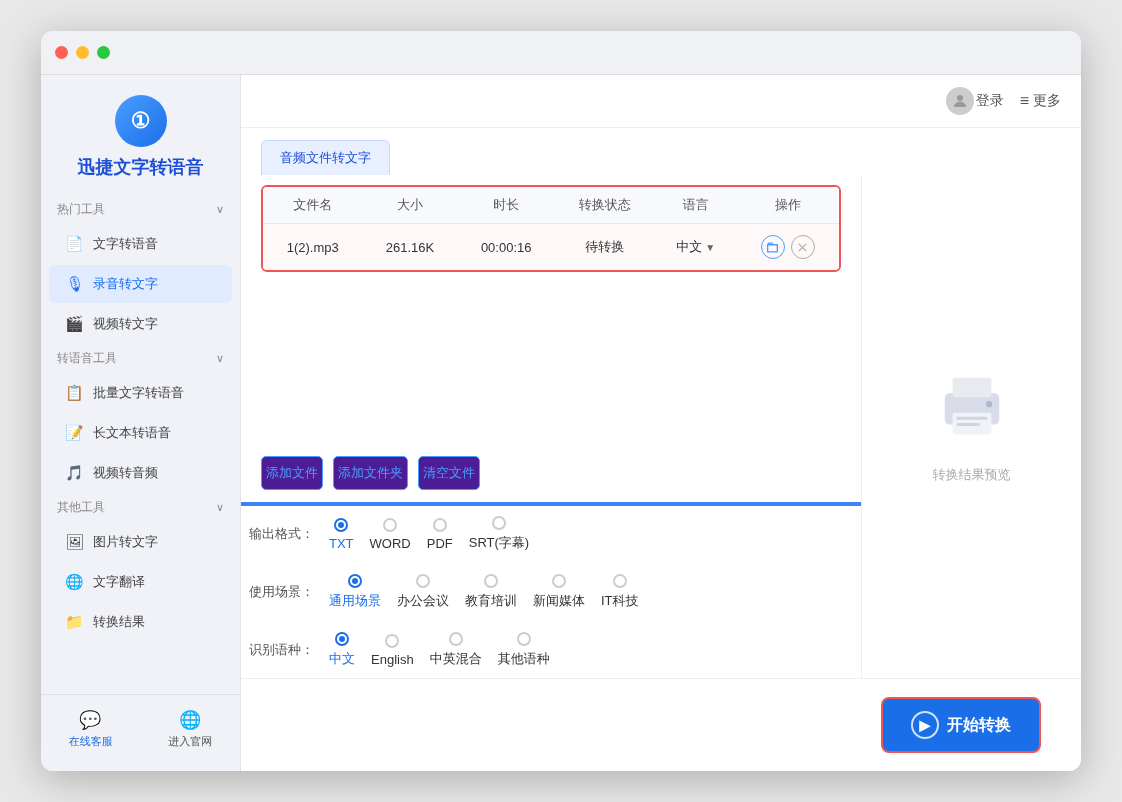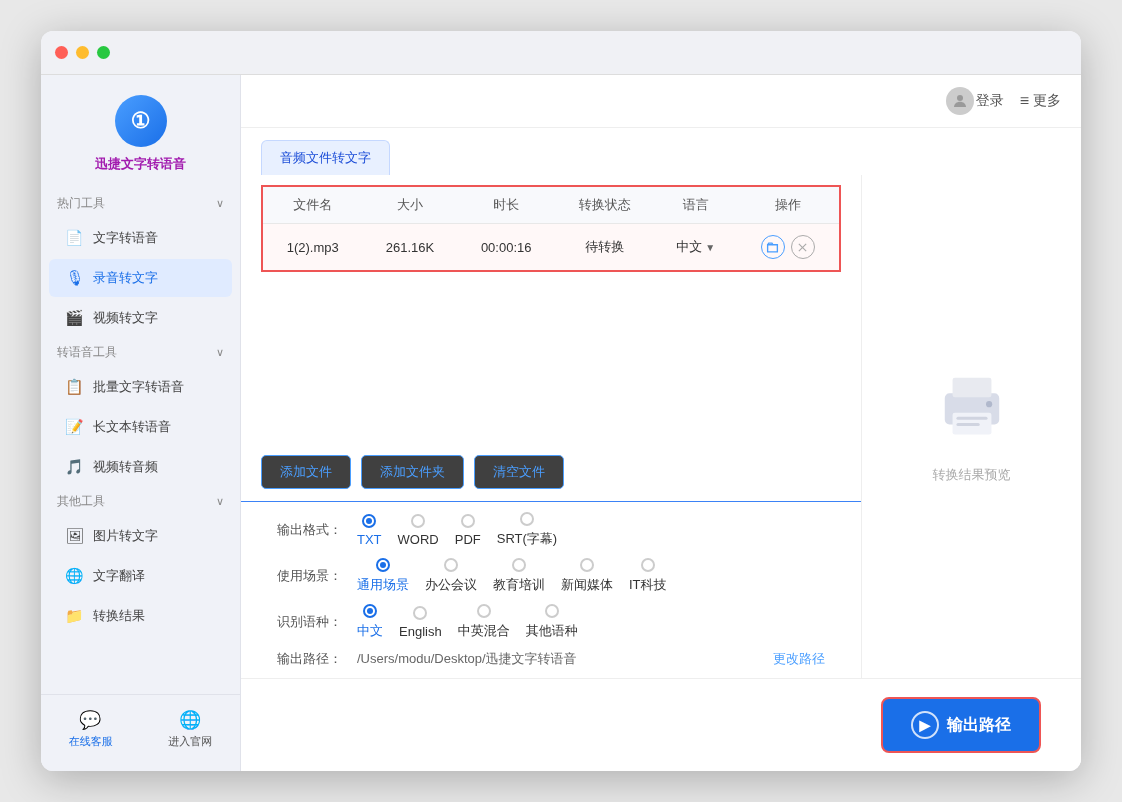--- a/index.html
+++ b/index.html
@@ -69,23 +69,23 @@
       border-radius: 50%;
       display: flex;
       align-items: center;
       justify-content: center;
       color: white;
       font-size: 22px;
       font-weight: bold;
       margin-bottom: 8px;
     }
     .app-name {
-      font-size: 13px;
+      font-size: 18px;
       font-weight: 600;
-      color: #a21caf;
+      color: #1d4ed8;
     }
     .sidebar-section-header {
       display: flex;
       align-items: center;
       justify-content: space-between;
       padding: 6px 16px;
       font-size: 12px;
       color: #888;
     }
     .sidebar-item {
@@ -199,21 +199,21 @@
     
     .file-area {
       flex: 1;
       display: flex;
       flex-direction: column;
       padding: 0 20px;
       overflow: hidden;
     }
     .file-table-container {
       border: 2px solid #e55;
-      border-radius: 0;
+      border-radius: 6px;
       margin: 10px 0;
       overflow: hidden;
     }
     .file-table {
       width: 100%;
       border-collapse: collapse;
       font-size: 13px;
     }
     .file-table th {
       background: #f8f9fc;
@@ -303,37 +303,37 @@
     }
 
     
     .buttons-row {
       display: flex;
       gap: 10px;
       padding: 0 0 12px;
       margin-top: auto;
     }
     .btn-outline {
-      padding: 7px 18px;
+      padding: 7px 4px;
       border: 1px solid #4a9eff;
       border-radius: 5px;
-      background: #404040;
+      background: #4c1d95;
       color: #4a9eff;
       font-size: 13px;
       cursor: pointer;
     }
 
     
     .options-section {
-      padding: 10px 36px;
-      border-top: 1px solid #3b82f6;
-      flex-shrink: 0;
-      display: flex;
-      flex-direction: column;
-      gap: 10px;
+      padding: 10px 8px;
+      border-top: 4px solid #3b82f6;
+      flex-shrink: 0;
+      display: flex;
+      flex-direction: column;
+      gap: 22px;
     }
     .option-row {
       display: flex;
       align-items: center;
       gap: 8px;
       font-size: 13px;
       color: #333;
       flex-wrap: wrap;
     }
     .option-label {
@@ -667,25 +667,20 @@
                   <div class="radio-dot"></div>
                   <span class="radio-text">中英混合</span>
                 </label>
                 <label class="radio-item">
                   <div class="radio-dot"></div>
                   <span class="radio-text">其他语种</span>
                 </label>
               </div>
             </div>
 
-            <div class="option-row path-row">
-              <span class="option-label">输出路径：</span>
-              <span class="path-value">/Users/modu/Desktop/迅捷文字转语音</span>
-              <a class="change-path-btn">更改路径</a>
-            </div>
           </div>
         </div>
 
         <div class="right-panel">
           <div class="preview-icon">
             
             <svg width="80" height="70" viewBox="0 0 100 90" fill="none">
               <rect x="15" y="30" width="70" height="40" rx="6" fill="#d8dce8"></rect>
               <rect x="25" y="10" width="50" height="25" rx="3" fill="#e8eaf0"></rect>
               <rect x="25" y="55" width="50" height="28" rx="3" fill="#f0f2f8"></rect>
@@ -694,18 +689,18 @@
               <circle cx="72" cy="44" r="4" fill="#b0b8cc"></circle>
             </svg>
           </div>
           <span class="preview-text">转换结果预览</span>
         </div>
       </div>
 
       <div class="bottom-bar">
         <button class="start-btn">
           <div class="start-btn-icon">▶</div>
-          <span>输出路径</span>
+          <span>开始转换</span>
         </button>
       </div>
     </div>
   </div>
 </div>
 
 </body></html>

